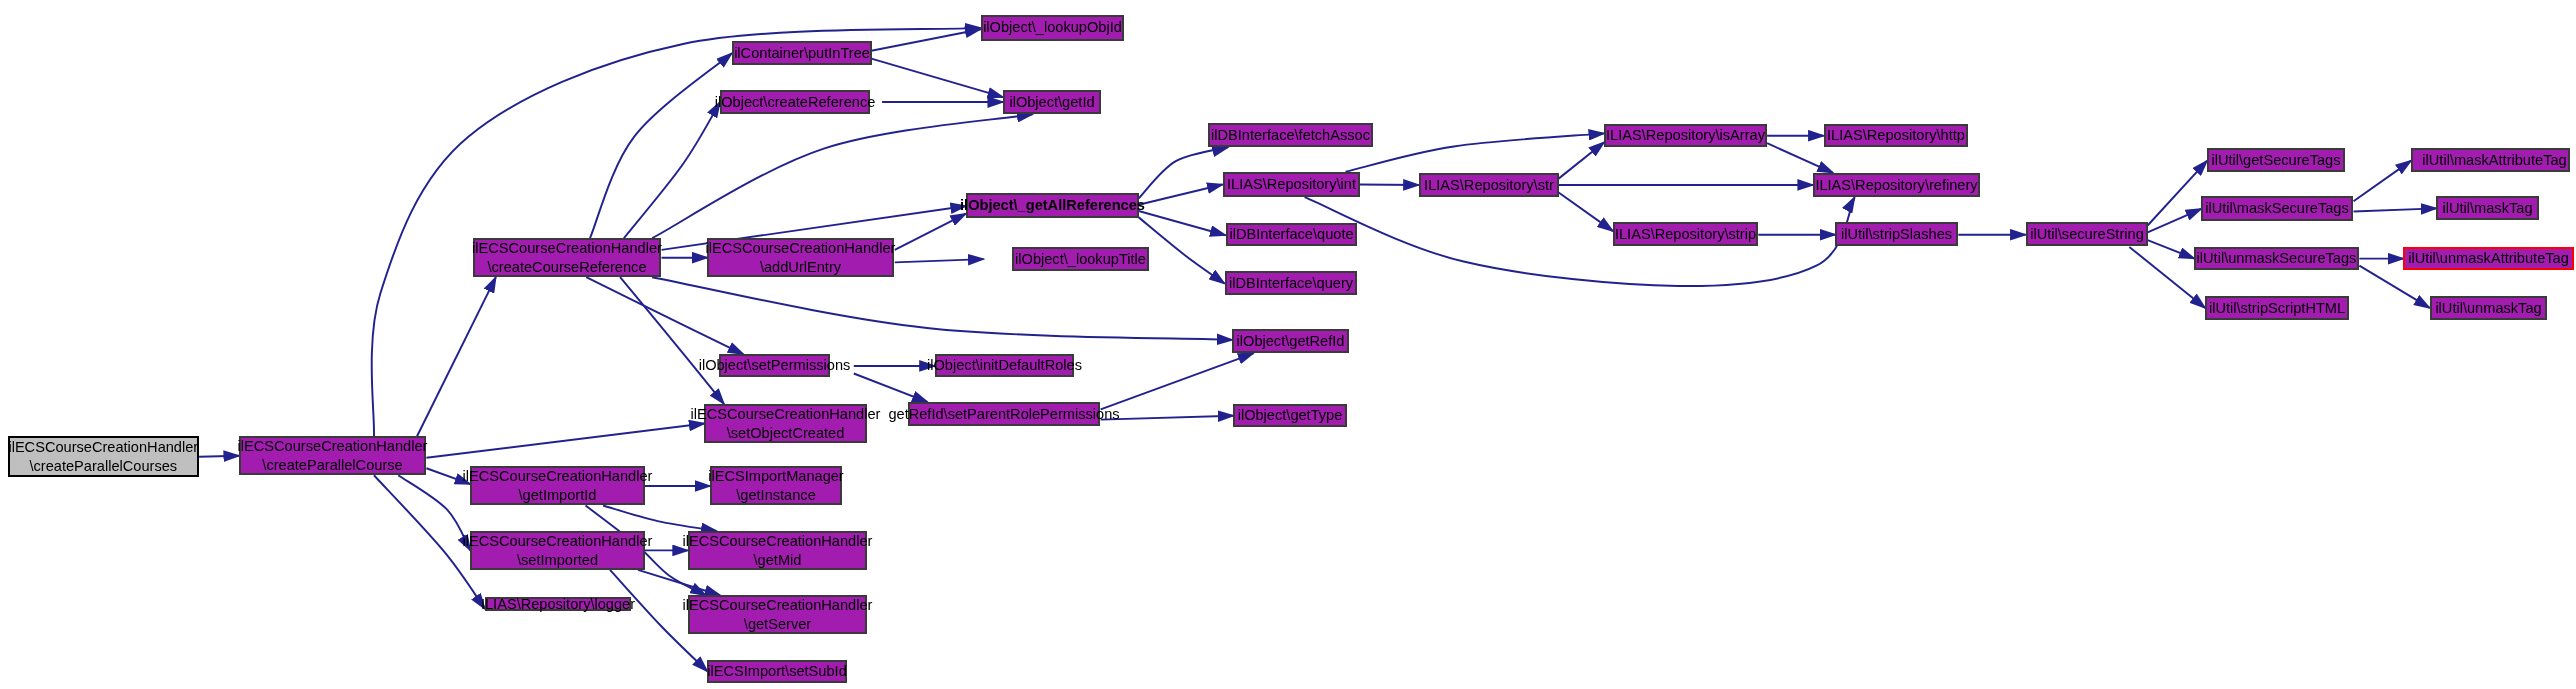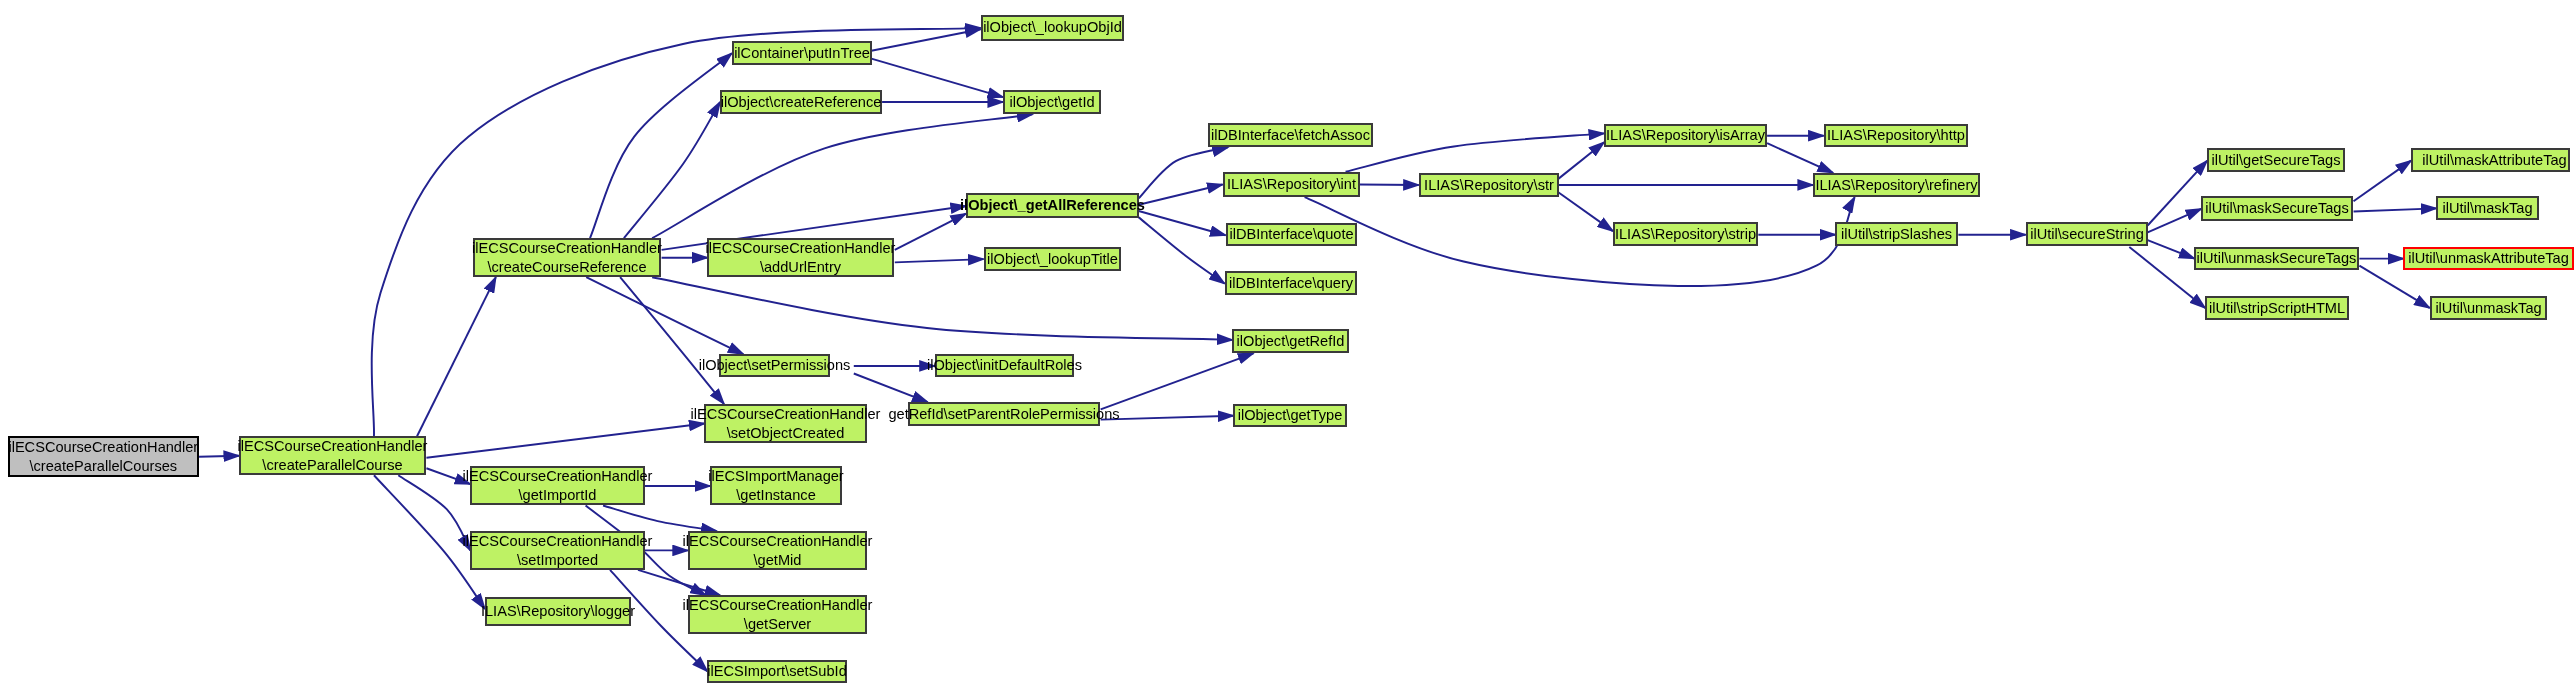--- a/index.html
+++ b/index.html
@@ -19,21 +19,21 @@
     position: absolute;
     left: 0;
     top: 0;
     width: 2576px;
     height: 690px;
     pointer-events: none;
   }
   .node {
     position: absolute;
     box-sizing: border-box;
-    background: #bef264;
+    background: #a21caf;
     border: 2px solid #3a3a3a;
     display: flex;
     flex-direction: column;
     align-items: center;
     justify-content: center;
     text-align: center;
     font-size: 14.6px;
     line-height: 18.5px;
     color: #000000;
     white-space: nowrap;
@@ -129,30 +129,30 @@
     <div class="node" style="left: 707px; top: 238px; width: 187px; height: 39px;">
       <span>ilECSCourseCreationHandler</span>
       <span>\addUrlEntry</span>
     </div>
     <div class="node" style="left: 981px; top: 14.6px; width: 143px; height: 26px;">
       <span>ilObject\_lookupObjId</span>
     </div>
     <div class="node" style="left: 732px; top: 41px; width: 140px; height: 24.4px;">
       <span>ilContainer\putInTree</span>
     </div>
-    <div class="node" style="left: 720px; top: 90px; width: 162px; height: 24.4px;">
+    <div class="node" style="left: 720px; top: 90px; width: 150px; height: 24.4px;">
       <span>ilObject\createReference</span>
     </div>
     <div class="node" style="left: 1003px; top: 90px; width: 98px; height: 24.4px;">
       <span>ilObject\getId</span>
     </div>
     <div class="node" style="left: 966px; top: 193px; width: 173px; height: 25px; font-weight: bold;">
       <span>ilObject\_getAllReferences</span>
     </div>
-    <div class="node" style="left: 984px; top: 247px; width: 137px; height: 24.4px; justify-content: center;">
+    <div class="node" style="left: 1012px; top: 247px; width: 137px; height: 24.4px; justify-content: center;">
       <span>ilObject\_lookupTitle</span>
     </div>
     <div class="node" style="left: 1208px; top: 123px; width: 165px; height: 24.4px;">
       <span>ilDBInterface\fetchAssoc</span>
     </div>
     <div class="node" style="left: 1223px; top: 172px; width: 137px; height: 25px;">
       <span>ILIAS\Repository\int</span>
     </div>
     <div class="node" style="left: 1226px; top: 223px; width: 131px; height: 23.4px;">
       <span>ilDBInterface\quote</span>
@@ -233,21 +233,21 @@
       <span>\getInstance</span>
     </div>
     <div class="node" style="left: 470px; top: 531px; width: 175px; height: 39px;">
       <span>ilECSCourseCreationHandler</span>
       <span>\setImported</span>
     </div>
     <div class="node" style="left: 688px; top: 531px; width: 179px; height: 39px;">
       <span>ilECSCourseCreationHandler</span>
       <span>\getMid</span>
     </div>
-    <div class="node" style="left: 485px; top: 597px; width: 146px; height: 29px;">
+    <div class="node" style="left: 485px; top: 597px; width: 146px; height: 14px;">
       <span>ILIAS\Repository\logger</span>
     </div>
     <div class="node" style="left: 688px; top: 595px; width: 179px; height: 39px;">
       <span>ilECSCourseCreationHandler</span>
       <span>\getServer</span>
     </div>
     <div class="node" style="left: 707px; top: 660px; width: 140px; height: 23.4px;">
       <span>ilECSImport\setSubId</span>
     </div>
   </div>

